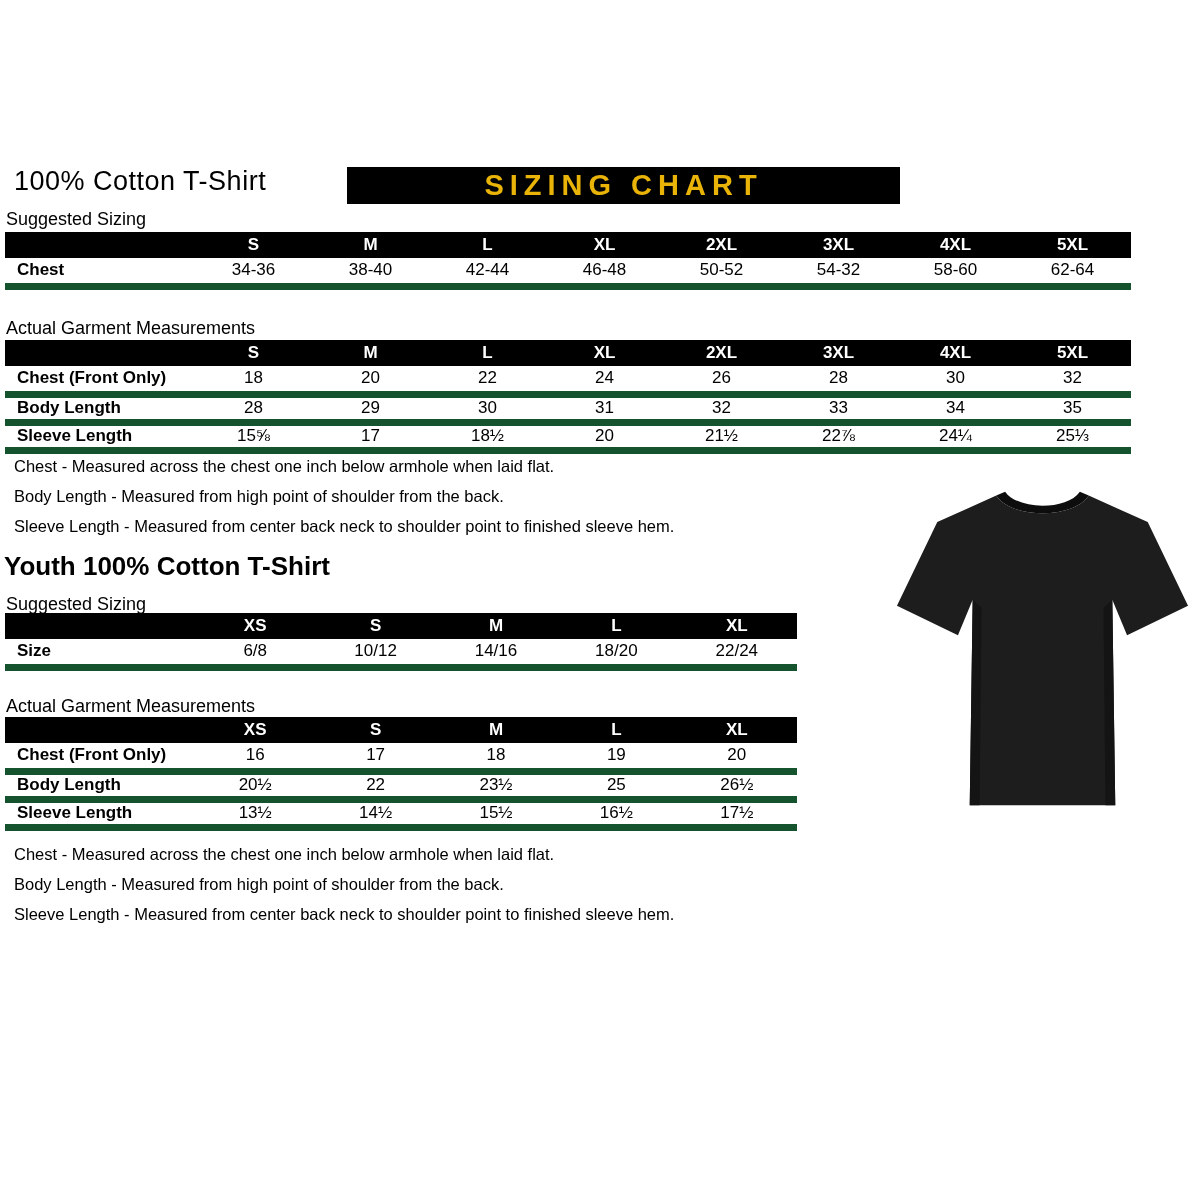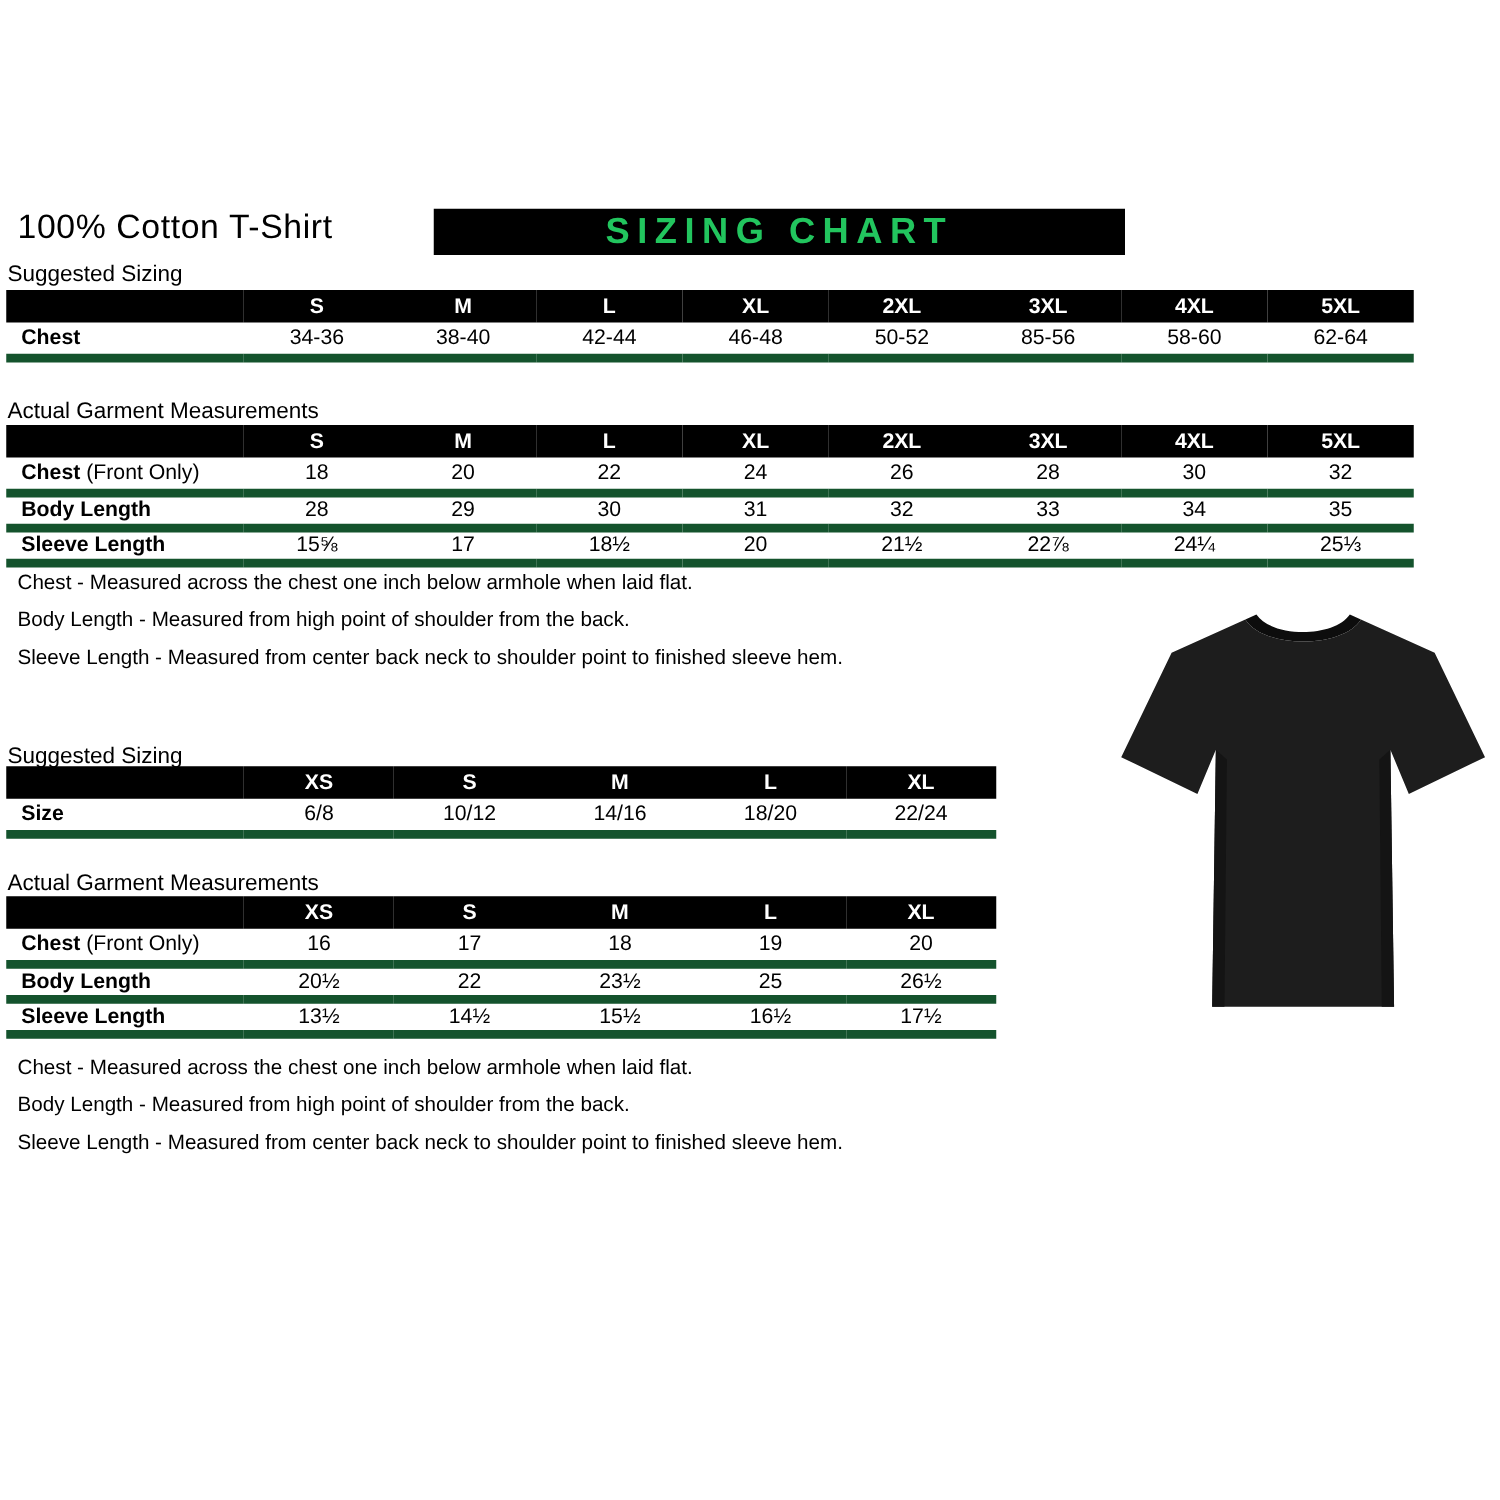--- a/index.html
+++ b/index.html
@@ -2,33 +2,33 @@
 <html><head>
 <meta charset="utf-8">
 <style>
   * { margin:0; padding:0; box-sizing:border-box; }
   html,body { background:#fff; }
   body { font-family:"Liberation Sans", sans-serif; color:#000; }
   .page { position:relative; width:1200px; height:1004px; background:#fff; overflow:hidden;border-radius:18px; }
   .abs { position:absolute; }
 
   .title { font-size:27px; font-weight:400; letter-spacing:0.5px; }
-  .banner { background:#000; color:#22c55e; display:flex; align-items:center; justify-content:center;
+  .banner { background:#000; color:#eab308; display:flex; align-items:center; justify-content:center;
             font-weight:bold; font-size:29px; letter-spacing:6px; }
   .section-label { font-size:18px;text-align:center; }
   .youth-title { font-size:26px; font-weight:bold; }
 
   table.size-table { border-collapse:collapse; table-layout:fixed; width:100%; }
   .size-table th { background:#000; color:#fff; font-weight:bold; font-size:17px;
                    text-align:center; height:26px; padding:0; }
   .size-table td { font-size:17px; text-align:center; height:28px;
                    border-bottom:7px solid #14532d; padding:0; }
   .size-table td.label-col, .size-table th.label-col { text-align:left; padding-left:12px; }
   .size-table td.label-col { font-weight:bold; }
-  .size-table .note-part { font-weight:normal; }
+  .size-table .note-part { font-weight:bold; }
 
   .note { font-size:16.5px; }
 
   .tshirt-wrap { width:295px; height:340px; }
 </style>
 </head>
 <body>
 
 <div class="page">
 
@@ -62,21 +62,21 @@
         </tr>
       </thead>
       <tbody>
         <tr>
           <td class="label-col">Chest</td>
           <td>34-36</td>
           <td>38-40</td>
           <td>42-44</td>
           <td>46-48</td>
           <td>50-52</td>
-          <td>85-56</td>
+          <td>54-32</td>
           <td>58-60</td>
           <td>62-64</td>
         </tr>
       </tbody>
     </table>
 
   <div class="abs section-label" style="left:6px; top:318px;">Actual Garment Measurements</div>
   <table class="abs size-table" style="left:5px; top:340px; width:1126px;">
       <colgroup>
         <col style="width: 190px;">
@@ -138,20 +138,21 @@
         </tr>
       </tbody>
     </table>
 
   <div class="abs" style="left:14px; top:457px; width:820px;">
     <p class="note" style="margin-bottom:11px;">Chest - Measured across the chest one inch below armhole when laid flat.</p>
     <p class="note" style="margin-bottom:11px;">Body Length - Measured from high point of shoulder from the back.</p>
     <p class="note">Sleeve Length - Measured from center back neck to shoulder point to finished sleeve hem.</p>
   </div>
 
+  <div class="abs youth-title" style="left:4px; top:551px;">Youth 100% Cotton T-Shirt</div>
 
   <div class="abs section-label" style="left:6px; top:594px;">Suggested Sizing</div>
   <table class="abs size-table" style="left:5px; top:613px; width:792px;">
       <colgroup>
         <col style="width: 190px;">
         <col>
         <col>
         <col>
         <col>
         <col>

